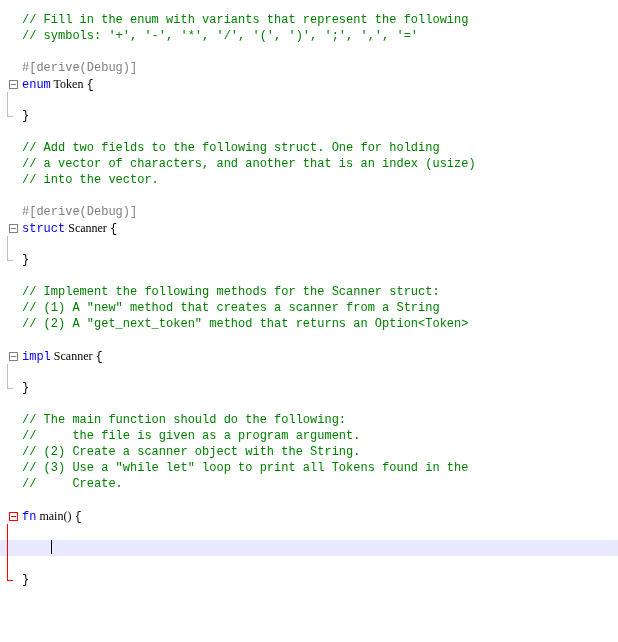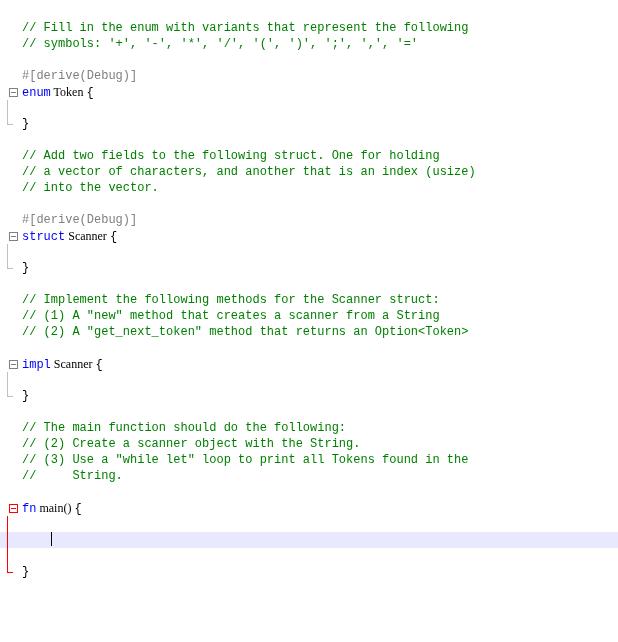--- a/index.html
+++ b/index.html
@@ -8,21 +8,21 @@
     font-size: 12px;
     background: #ffffff;
     width: 618px;
     height: 642px;
     overflow: hidden;
     position: relative;
   }
   .editor {
     display: flex;
     flex-direction: column;
-    padding-top: 20px;
+    padding-top: 12px;
   }
   .line {
     display: flex;
     height: 16px;
     line-height: 16px;
     white-space: pre;
   }
   .gutter {
     width: 20px;
     flex-shrink: 0;
@@ -231,29 +231,33 @@
     <div class="code"><span class="brace">}</span></div>
   </div>
   <div class="line"><div class="gutter"></div><div class="code"></div></div>
 
   <div class="line">
     <div class="gutter"></div>
     <div class="code"><span class="comment">// The main function should do the following:</span></div>
   </div>
   <div class="line">
     <div class="gutter"></div>
+    <div class="code"><span class="comment">//     the file is given as a program argument.</span></div>
+  </div>
+  <div class="line">
+    <div class="gutter"></div>
     <div class="code"><span class="comment">// (2) Create a scanner object with the String.</span></div>
   </div>
   <div class="line">
     <div class="gutter"></div>
     <div class="code"><span class="comment">// (3) Use a "while let" loop to print all Tokens found in the</span></div>
   </div>
   <div class="line">
     <div class="gutter"></div>
-    <div class="code"><span class="comment">//     String.</span></div>
+    <div class="code"><span class="comment">//     Create.</span></div>
   </div>
   <div class="line"><div class="gutter"></div><div class="code"></div></div>
 
   <div class="line">
     <div class="gutter"><span class="fold-minus-red"></span></div>
     <div class="code"><span class="keyword">fn</span><span class="type"> main() </span><span class="brace">{</span></div>
   </div>
   <div class="line">
     <div class="gutter"><span class="fold-line-red"></span></div>
     <div class="code"></div>

